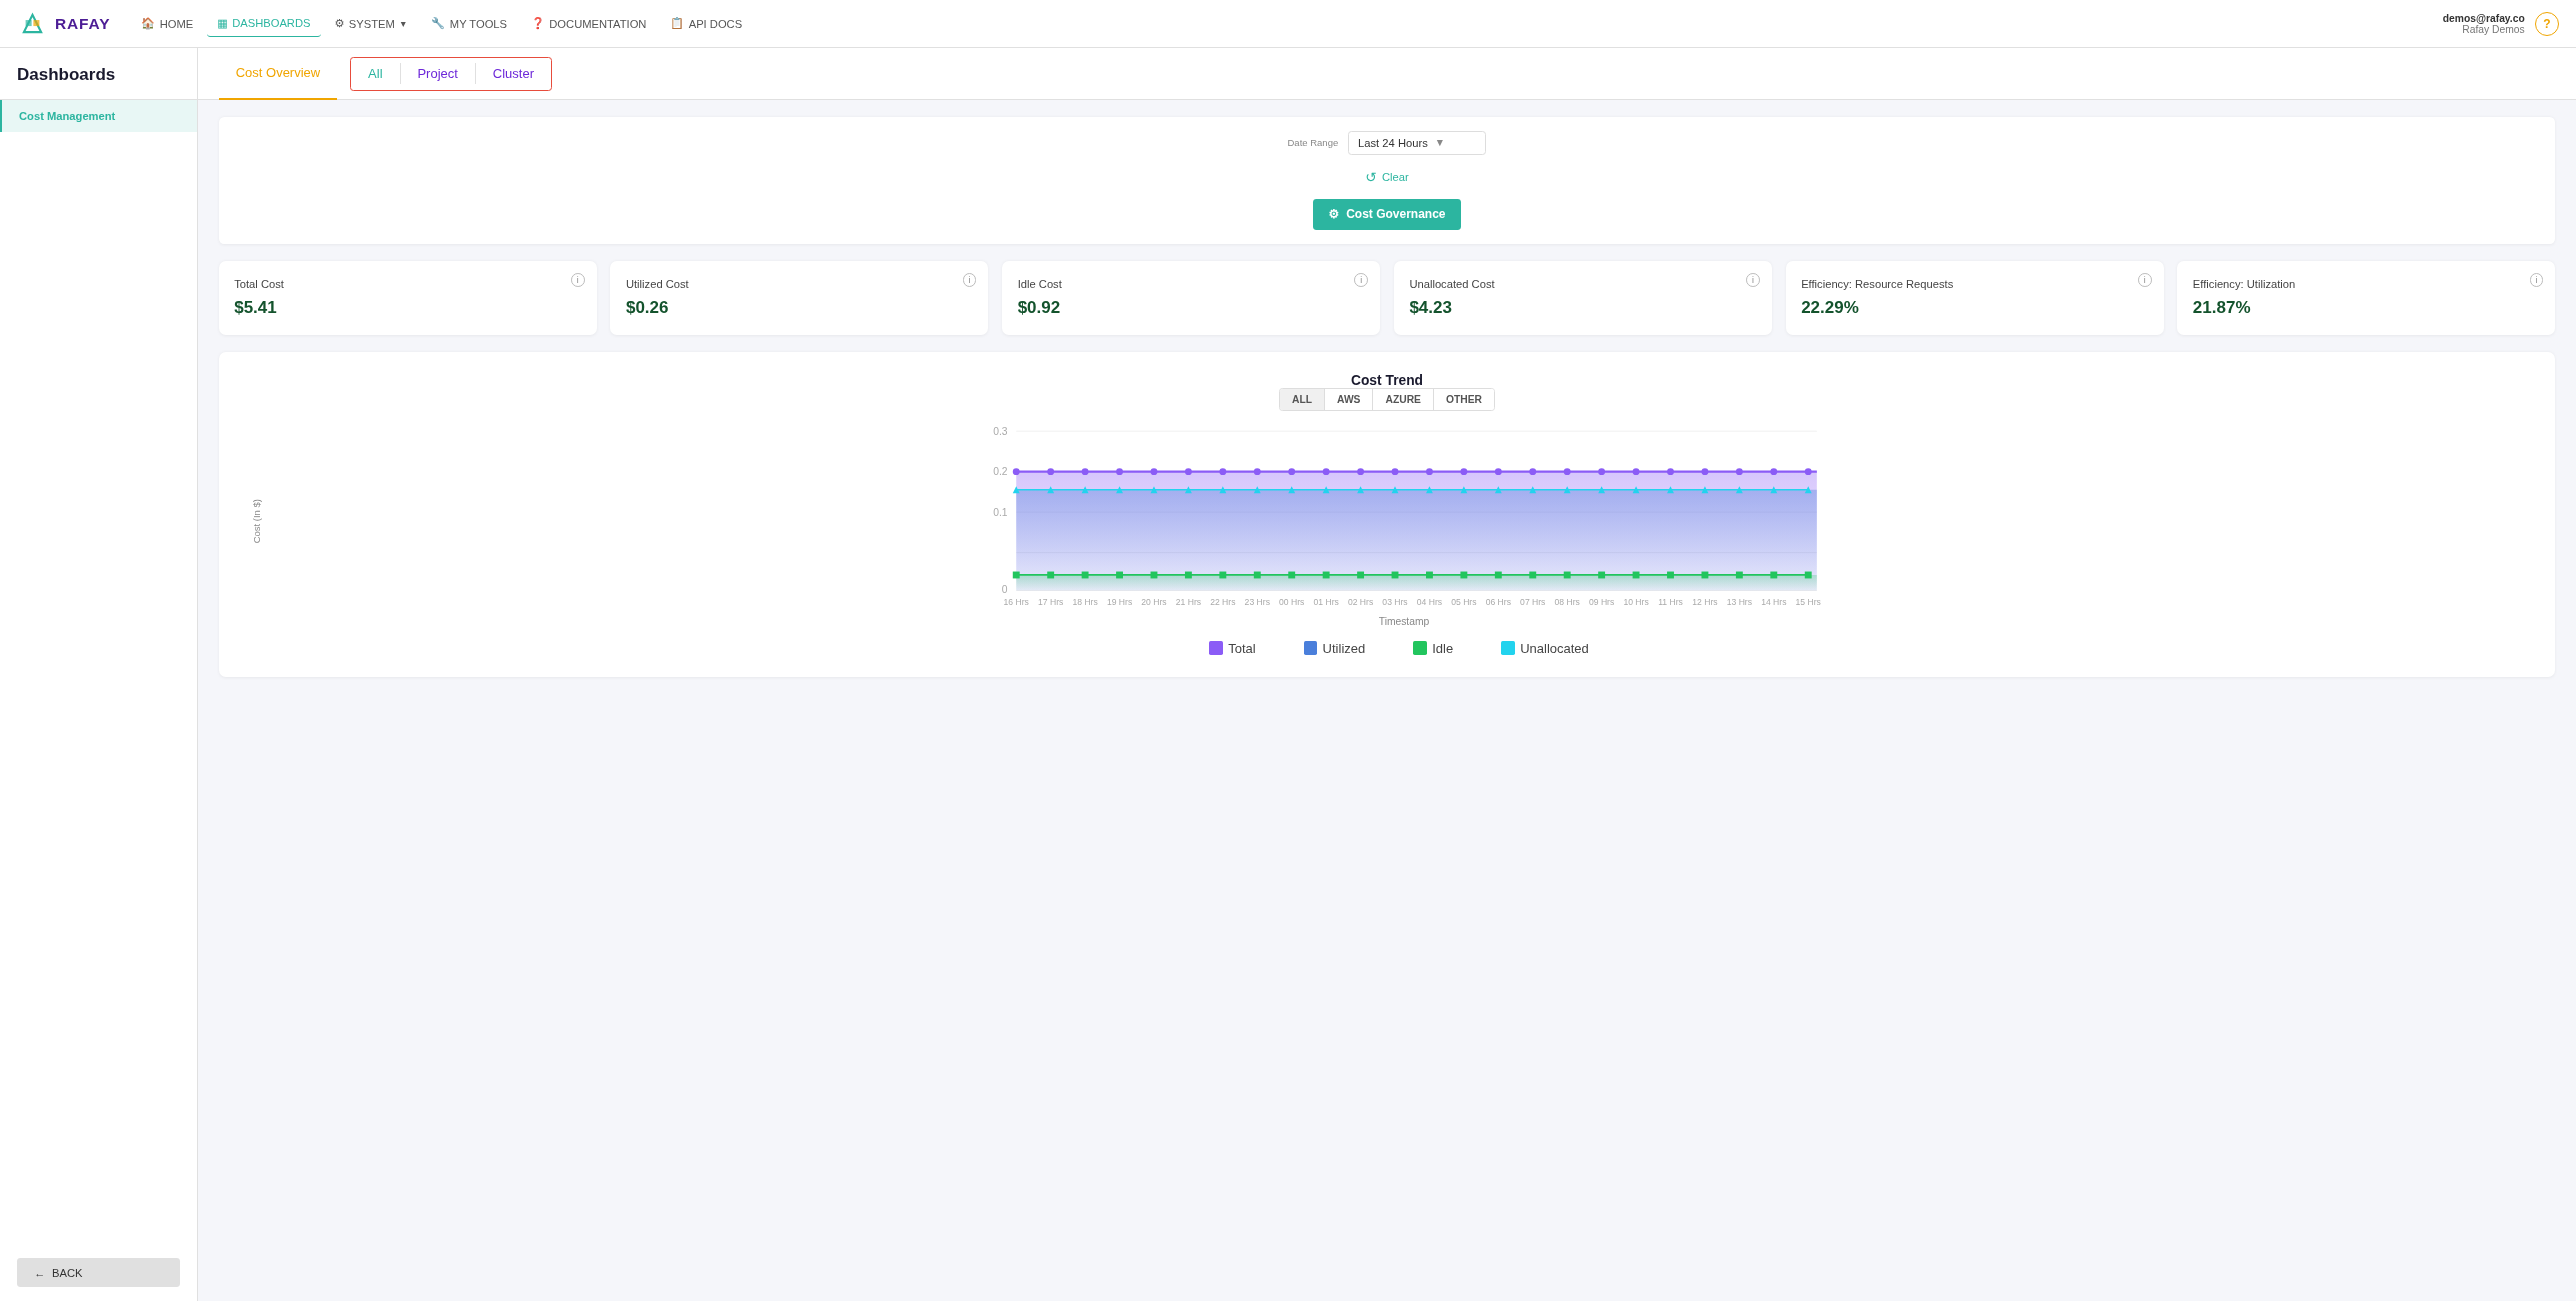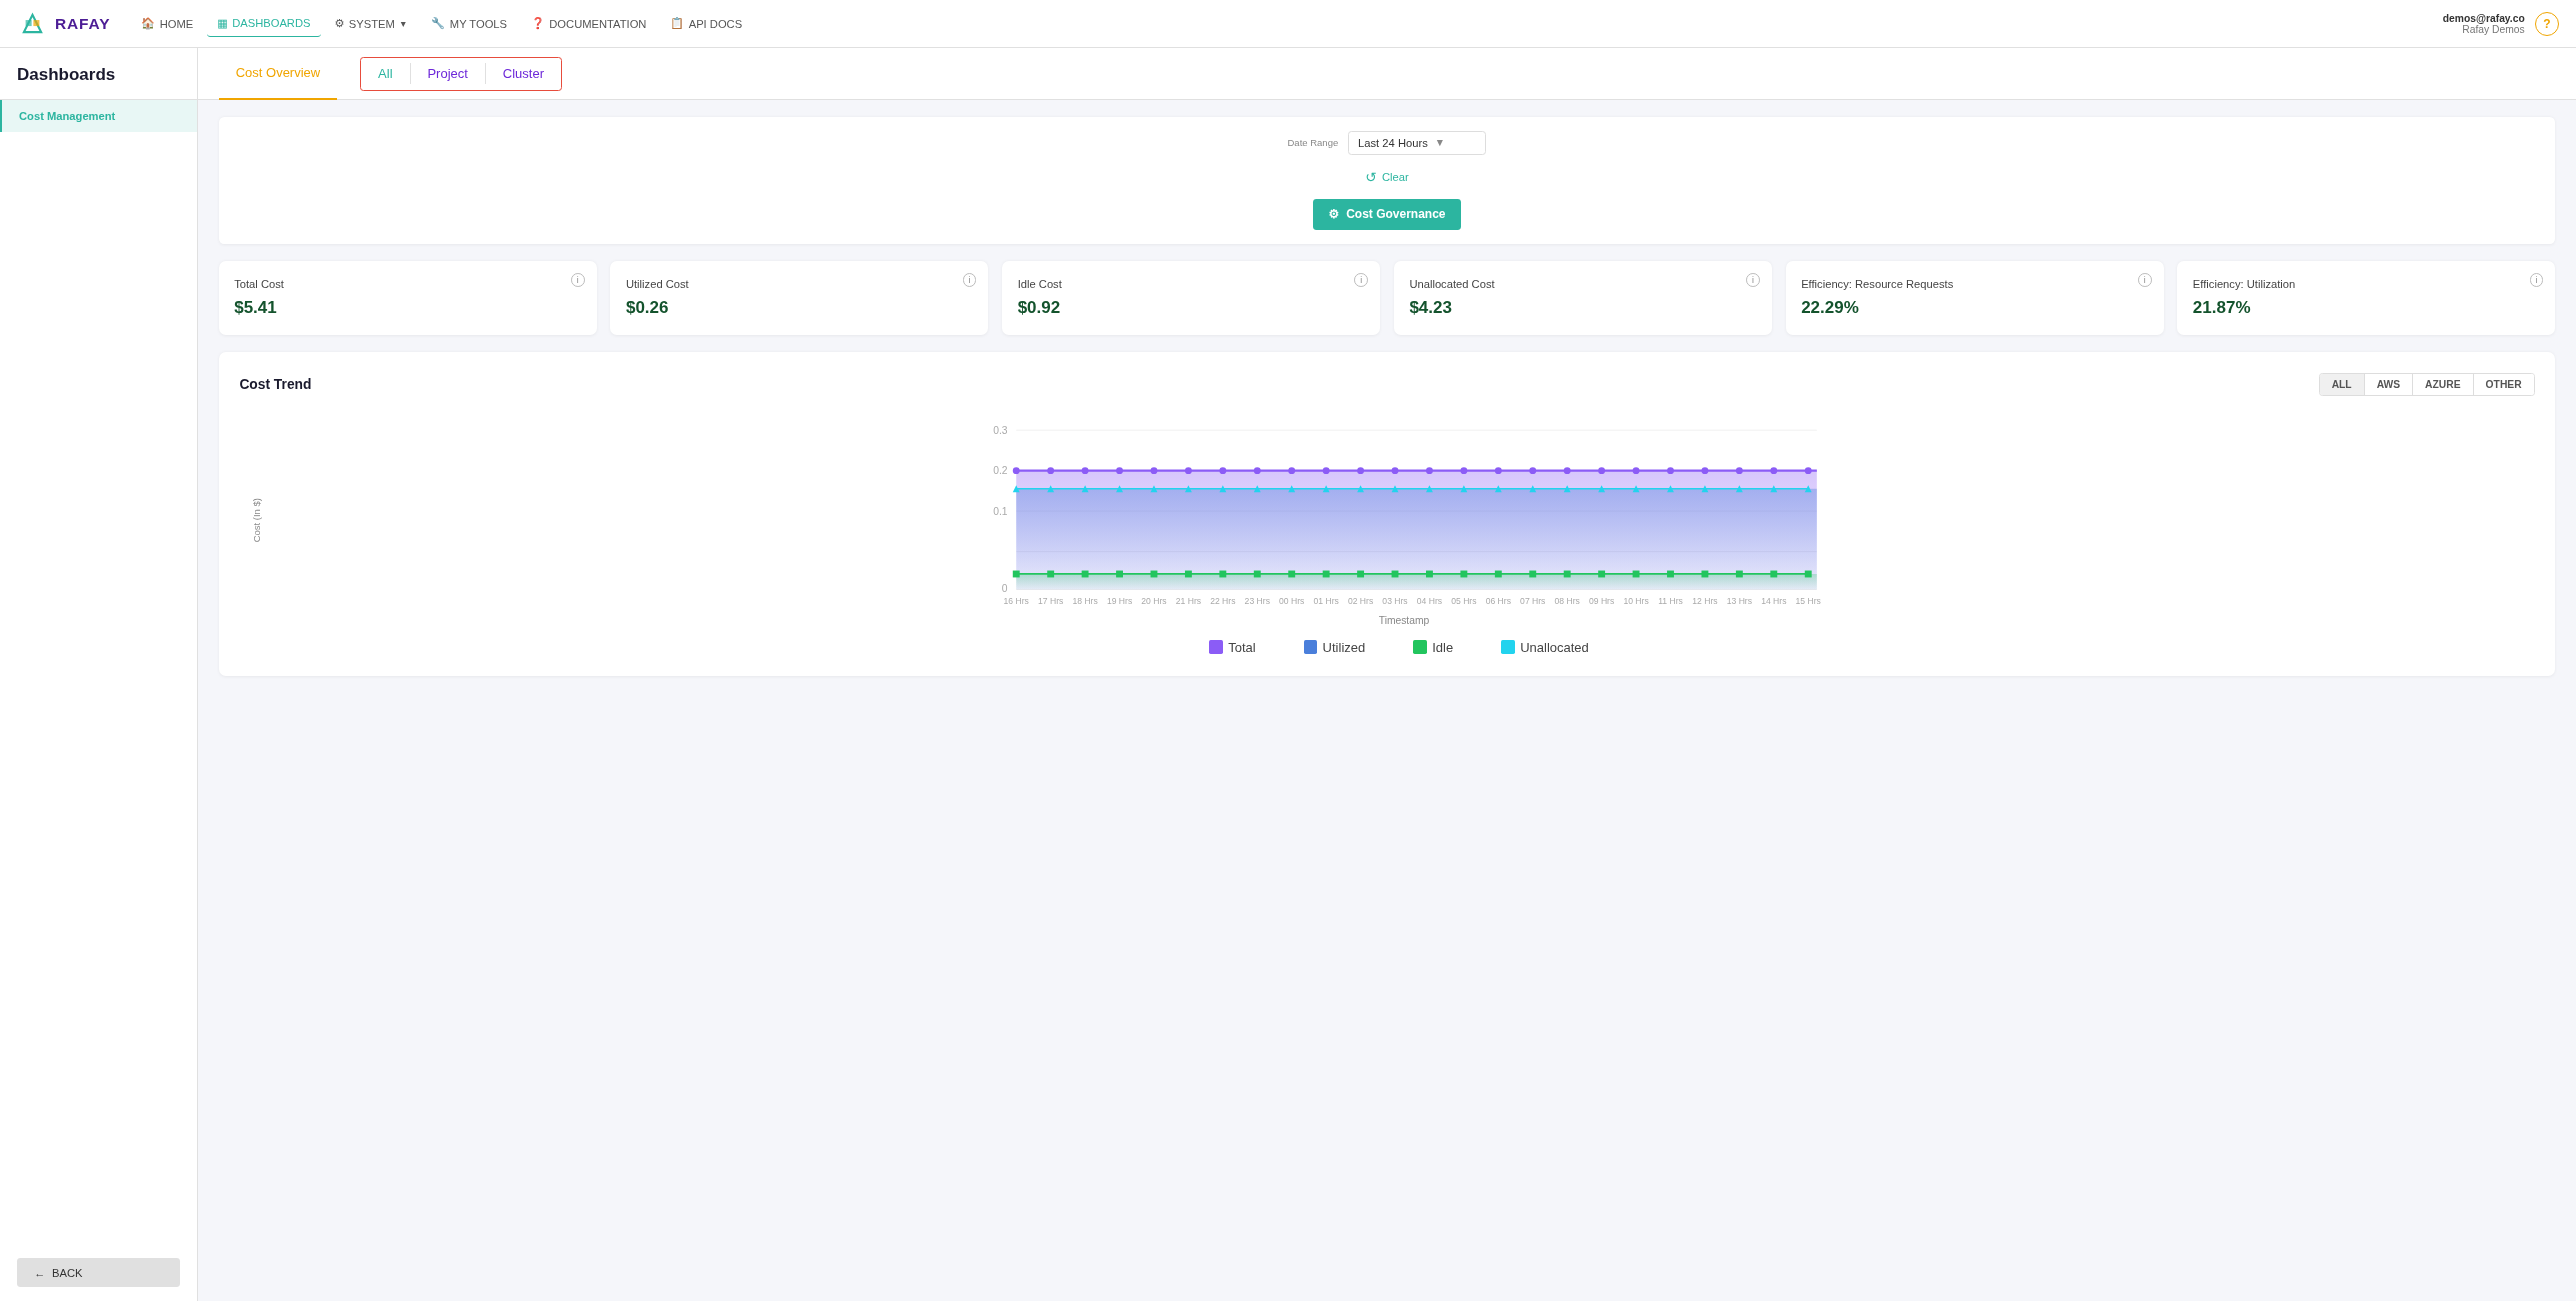--- a/index.html
+++ b/index.html
@@ -59,21 +59,21 @@
       color: #333; font-weight: 500;
     }
 
     
     .main-content { margin-left: 198px; flex: 1; padding: 0; }
 
     
     .tabs-bar {
       background: #fff; border-bottom: 0.9px solid #e0e0e0;
       display: flex; align-items: center; padding: 0 20.7px; height: 52px;
-      gap: 16px;
+      gap: 6px;
     }
     .tab-item {
       padding: 0 17px; height: 52px; display: flex; align-items: center;
       cursor: pointer; font-size: 13px; font-weight: 500; color: #888;
       border-bottom: 2.6px solid transparent; margin-bottom: -0.9px;
     }
     .tab-item.active-yellow { color: #f0a500; border-bottom: 2.6px solid #f0a500; }
     .tab-cluster-group {
       border: 1.7px solid #e74c3c; border-radius: 3.4px;
       display: flex; align-items: center; height: 34px; overflow: hidden;
@@ -132,21 +132,22 @@
       font-size: 8.6px; color: #888; cursor: pointer;
     }
 
     
     .chart-container {
       background: #fff; border-radius: 6.9px; padding: 20.7px;
       box-shadow: 0 0.9px 3.4px rgba(0,0,0,0.06);
     }
     .chart-header {
       display: flex; align-items: center; justify-content: space-between;
-      margin-bottom: 17px;
+      margin-bottom: 3px;
+      flex-direction: column;
     }
     .chart-title { font-size: 13.8px; font-weight: 700; color: #1a1a2e; }
     .chart-filter-btns { display: flex; gap: 0; border: 0.9px solid #ddd; border-radius: 3.4px; overflow: hidden; }
     .chart-filter-btn {
       padding: 5.2px 12px; font-size: 10.3px; font-weight: 600;
       border: none; background: #fff; cursor: pointer; color: #555;
     }
     .chart-filter-btn.active { background: #f0f0f0; }
     .chart-filter-btn + .chart-filter-btn { border-left: 0.9px solid #ddd; }
 

